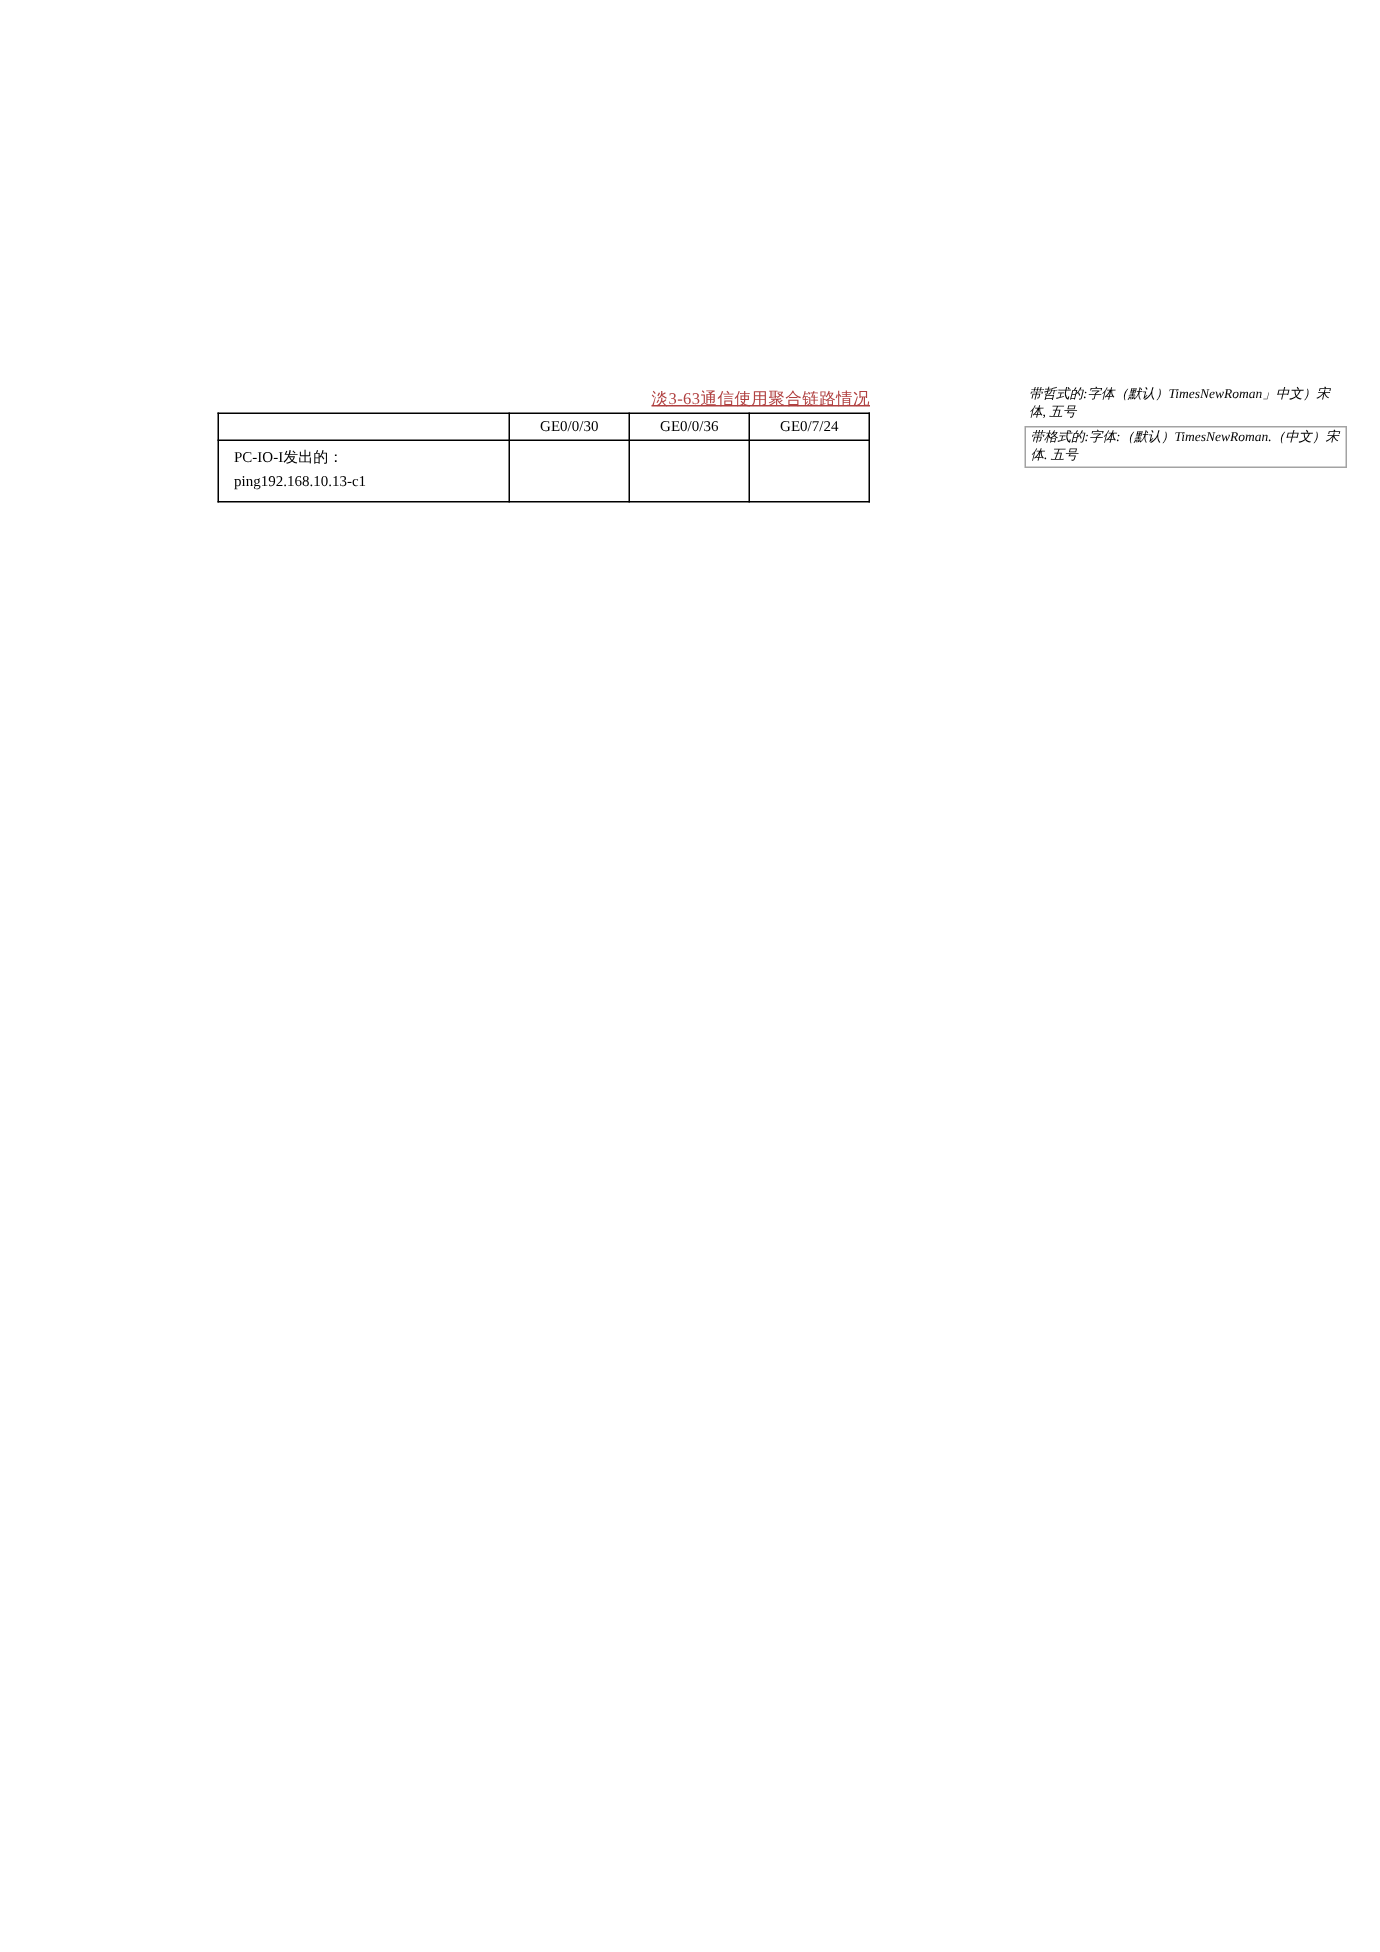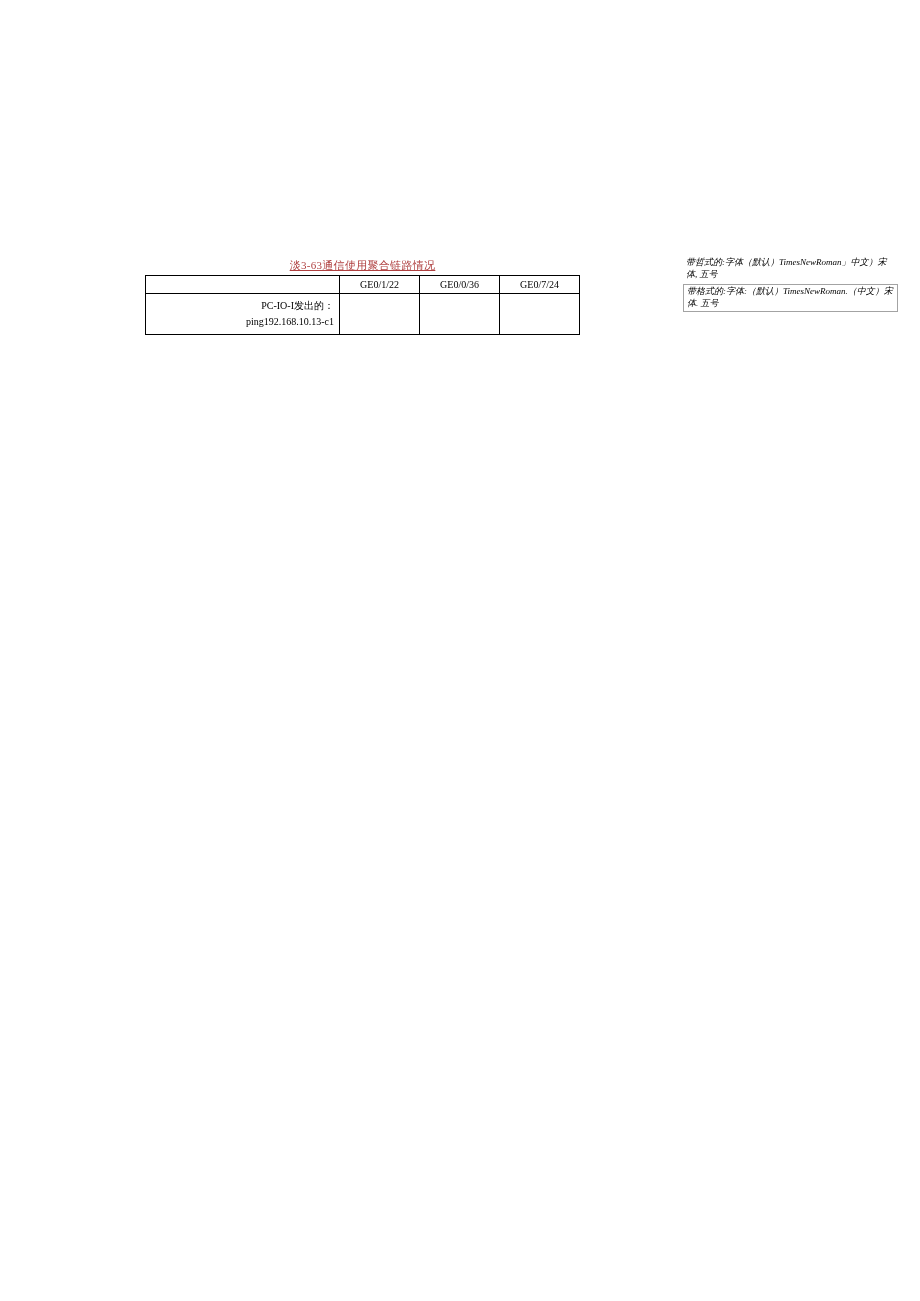--- a/index.html
+++ b/index.html
@@ -14,21 +14,21 @@
       font-family: "SimSun", "Times New Roman", serif;
       position: relative;
     }
     .page-content {
       position: absolute;
       top: 258px;
       left: 145px;
       width: 435px;
     }
     .table-title {
-      text-align: center;
+      text-align: right;
       font-size: 11px;
       color: #b04040;
       text-decoration: underline;
       margin-bottom: 2px;
       letter-spacing: 0.3px;
     }
     table {
       width: 100%;
       border-collapse: collapse;
       border: 1px solid #000;
@@ -39,21 +39,21 @@
       font-weight: normal;
       vertical-align: middle;
       padding: 3px 5px;
       height: 18px;
     }
     th {
       text-align: center;
       font-weight: normal;
     }
     td.row-label {
-      text-align: right;
+      text-align: left;
       padding-left: 10px;
     }
     .col-empty {
       width: 194px;
     }
     .col-ge {
       width: 80px;
     }
     .row-multi {
       line-height: 1.6;
@@ -79,21 +79,21 @@
   </style>
 </head>
 <body>
 
 <div class="page-content">
   <div class="table-title">淡3-63通信使用聚合链路情况</div>
   <table>
     <thead>
       <tr>
         <th class="col-empty"></th>
-        <th class="col-ge">GE0/1/22</th>
+        <th class="col-ge">GE0/0/30</th>
         <th class="col-ge">GE0/0/36</th>
         <th class="col-ge">GE0/7/24</th>
       </tr>
     </thead>
     <tbody>
       <tr>
         <td class="row-label row-multi">
           <div>PC-IO-I发出的：</div>
           <div>ping192.168.10.13-c1</div>
         </td>

